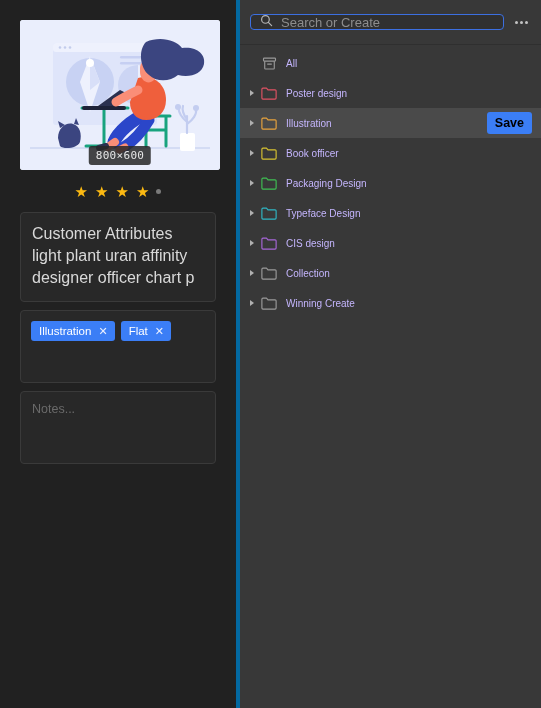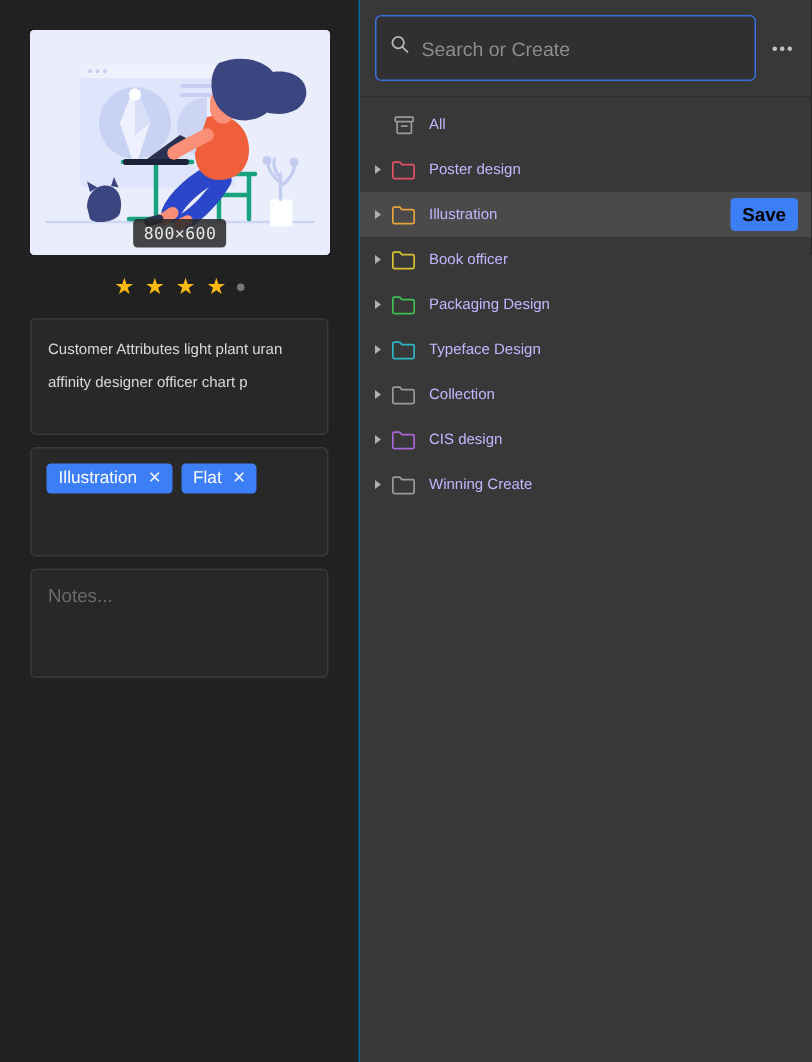--- a/index.html
+++ b/index.html
@@ -11,21 +11,21 @@
   }
   .app {
     display: flex;
     width: 541px; height: 708px;
   }
 
   
   .left-panel {
     width: 240px; height: 708px;
     background: #212121;
-    border-right: 1px solid #0369a1;
+    border-right: 4px solid #0369a1;
     padding: 20px 20px 0 20px;
     display: flex; flex-direction: column;
     flex: 0 0 240px;
   }
   .thumb-wrap {
     position: relative;
     width: 200px; height: 150px;
     border-radius: 3px;
     overflow: hidden;
     background: #e8ecfb;
@@ -57,21 +57,21 @@
   }
   .field-box {
     background: #282828;
     border: 1px solid #3a3a3a;
     border-radius: 4px;
     margin-top: 8px;
   }
   .desc-box {
     padding: 10px 11px 12px 11px;
     color: #d9d9d9;
-    font-size: 10px;
+    font-size: 16px;
     line-height: 22px;
     min-height: 78px;
   }
   .tags-box {
     padding: 10px 10px;
     min-height: 73px;
     display: flex; flex-wrap: wrap; align-content: flex-start;
     gap: 6px;
   }
   .tag {
@@ -105,21 +105,21 @@
   }
   .search-row {
     display: flex; align-items: center;
     padding: 10px 9px 10px 10px;
     gap: 6px;
     border-bottom: 1px solid #2f2f2f;
   }
   .search-field {
     flex: 1;
     display: flex; align-items: center; gap: 8px;
-    height: 44px;
+    height: 16px;
     background: #303030;
     border: 1px solid #3c6fe0;
     border-radius: 4px;
     padding: 0 9px;
   }
   .search-icon { flex: 0 0 auto; display: block; }
   .search-input {
     flex: 1;
     background: transparent;
     border: none; outline: none;
@@ -369,36 +369,36 @@
         <span class="row-label">Typeface Design</span>
       </div>
 
 
       <div class="folder-row">
         <span class="twisty">
             <span class="twisty-tri"></span>
           </span>
         <span class="row-icon">
           <svg width="16" height="14" viewBox="0 0 18 15">
+              <path d="M1 3.2a1.2 1.2 0 0 1 1.2-1.2h4l1.6 1.9h8a1.2 1.2 0 0 1 1.2 1.2v8.1a1.2 1.2 0 0 1-1.2 1.2H2.2A1.2 1.2 0 0 1 1 13.2Z" fill="none" stroke="#a766d8" stroke-width="1.3" stroke-linejoin="round"></path>
+            </svg>
+        </span>
+        <span class="row-label">CIS design</span>
+      </div>
+
+      <div class="folder-row">
+        <span class="twisty">
+            <span class="twisty-tri"></span>
+          </span>
+        <span class="row-icon">
+          <svg width="16" height="14" viewBox="0 0 18 15">
               <path d="M1 3.2a1.2 1.2 0 0 1 1.2-1.2h4l1.6 1.9h8a1.2 1.2 0 0 1 1.2 1.2v8.1a1.2 1.2 0 0 1-1.2 1.2H2.2A1.2 1.2 0 0 1 1 13.2Z" fill="none" stroke="#9a9a9a" stroke-width="1.3" stroke-linejoin="round"></path>
             </svg>
         </span>
         <span class="row-label">Collection</span>
-      </div>
-
-      <div class="folder-row">
-        <span class="twisty">
-            <span class="twisty-tri"></span>
-          </span>
-        <span class="row-icon">
-          <svg width="16" height="14" viewBox="0 0 18 15">
-              <path d="M1 3.2a1.2 1.2 0 0 1 1.2-1.2h4l1.6 1.9h8a1.2 1.2 0 0 1 1.2 1.2v8.1a1.2 1.2 0 0 1-1.2 1.2H2.2A1.2 1.2 0 0 1 1 13.2Z" fill="none" stroke="#a766d8" stroke-width="1.3" stroke-linejoin="round"></path>
-            </svg>
-        </span>
-        <span class="row-label">CIS design</span>
       </div>
 
       <div class="folder-row">
         <span class="twisty">
             <span class="twisty-tri"></span>
           </span>
         <span class="row-icon">
           <svg width="16" height="14" viewBox="0 0 18 15">
               <path d="M1 3.2a1.2 1.2 0 0 1 1.2-1.2h4l1.6 1.9h8a1.2 1.2 0 0 1 1.2 1.2v8.1a1.2 1.2 0 0 1-1.2 1.2H2.2A1.2 1.2 0 0 1 1 13.2Z" fill="none" stroke="#9a9a9a" stroke-width="1.3" stroke-linejoin="round"></path>
             </svg>

